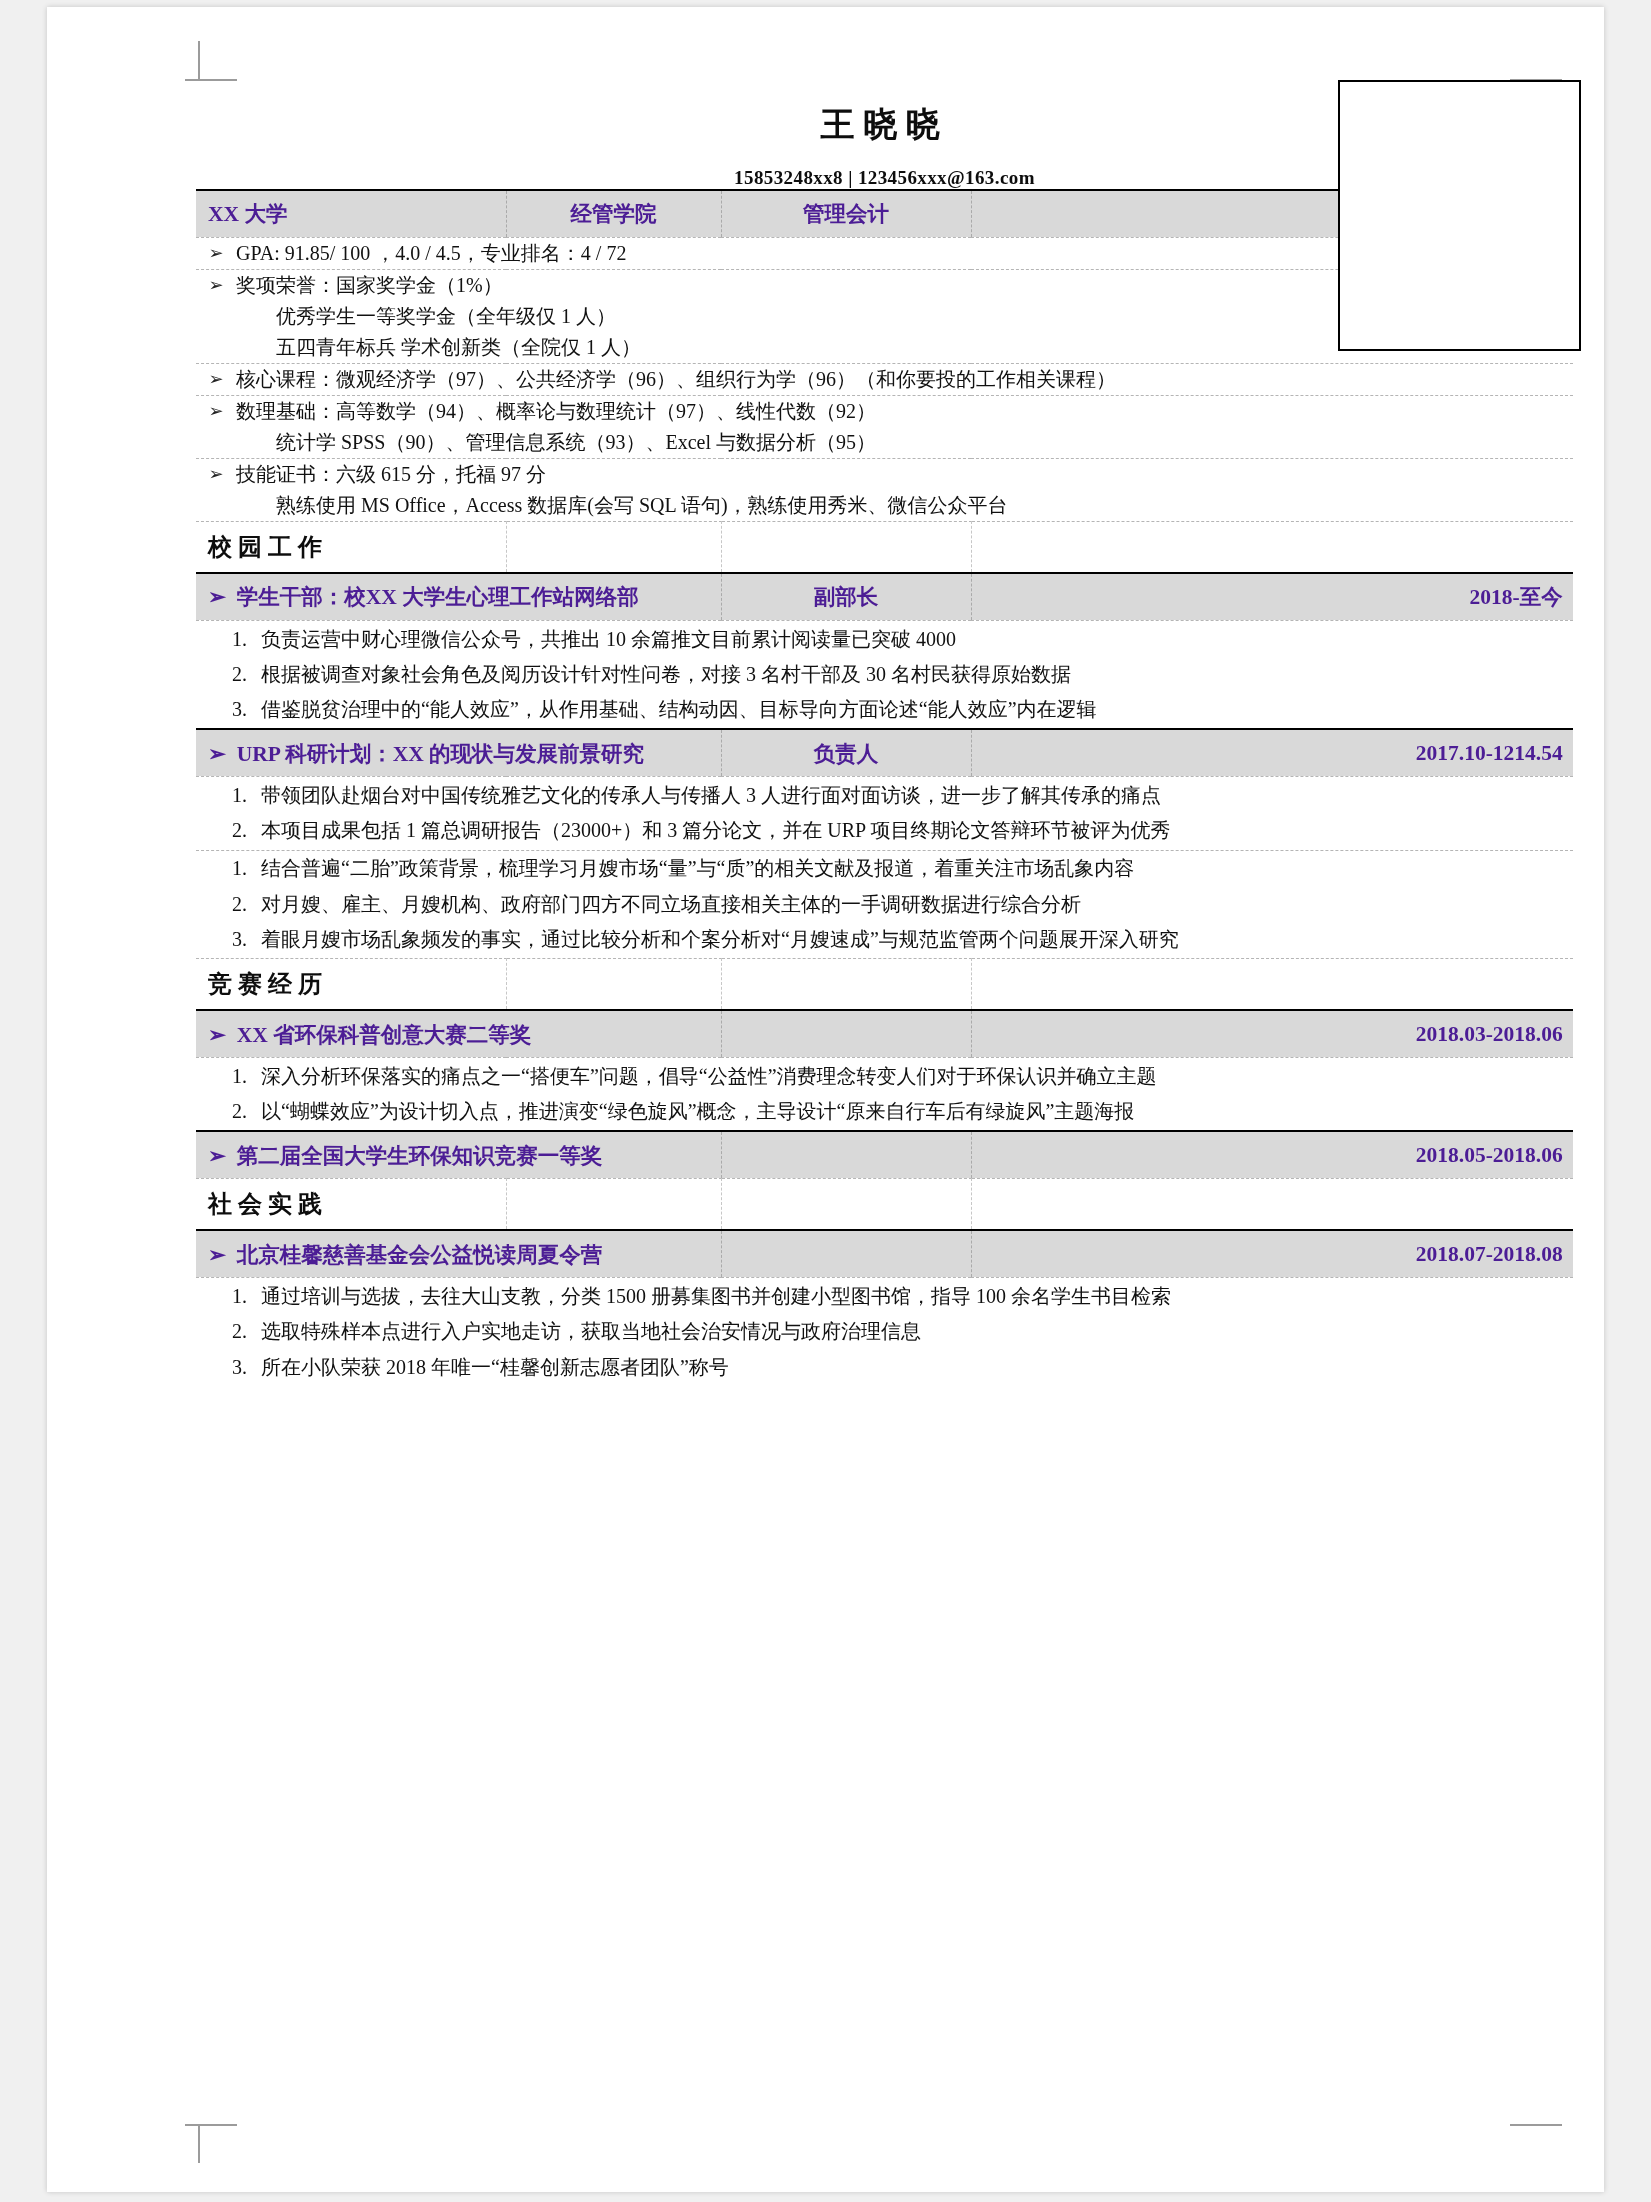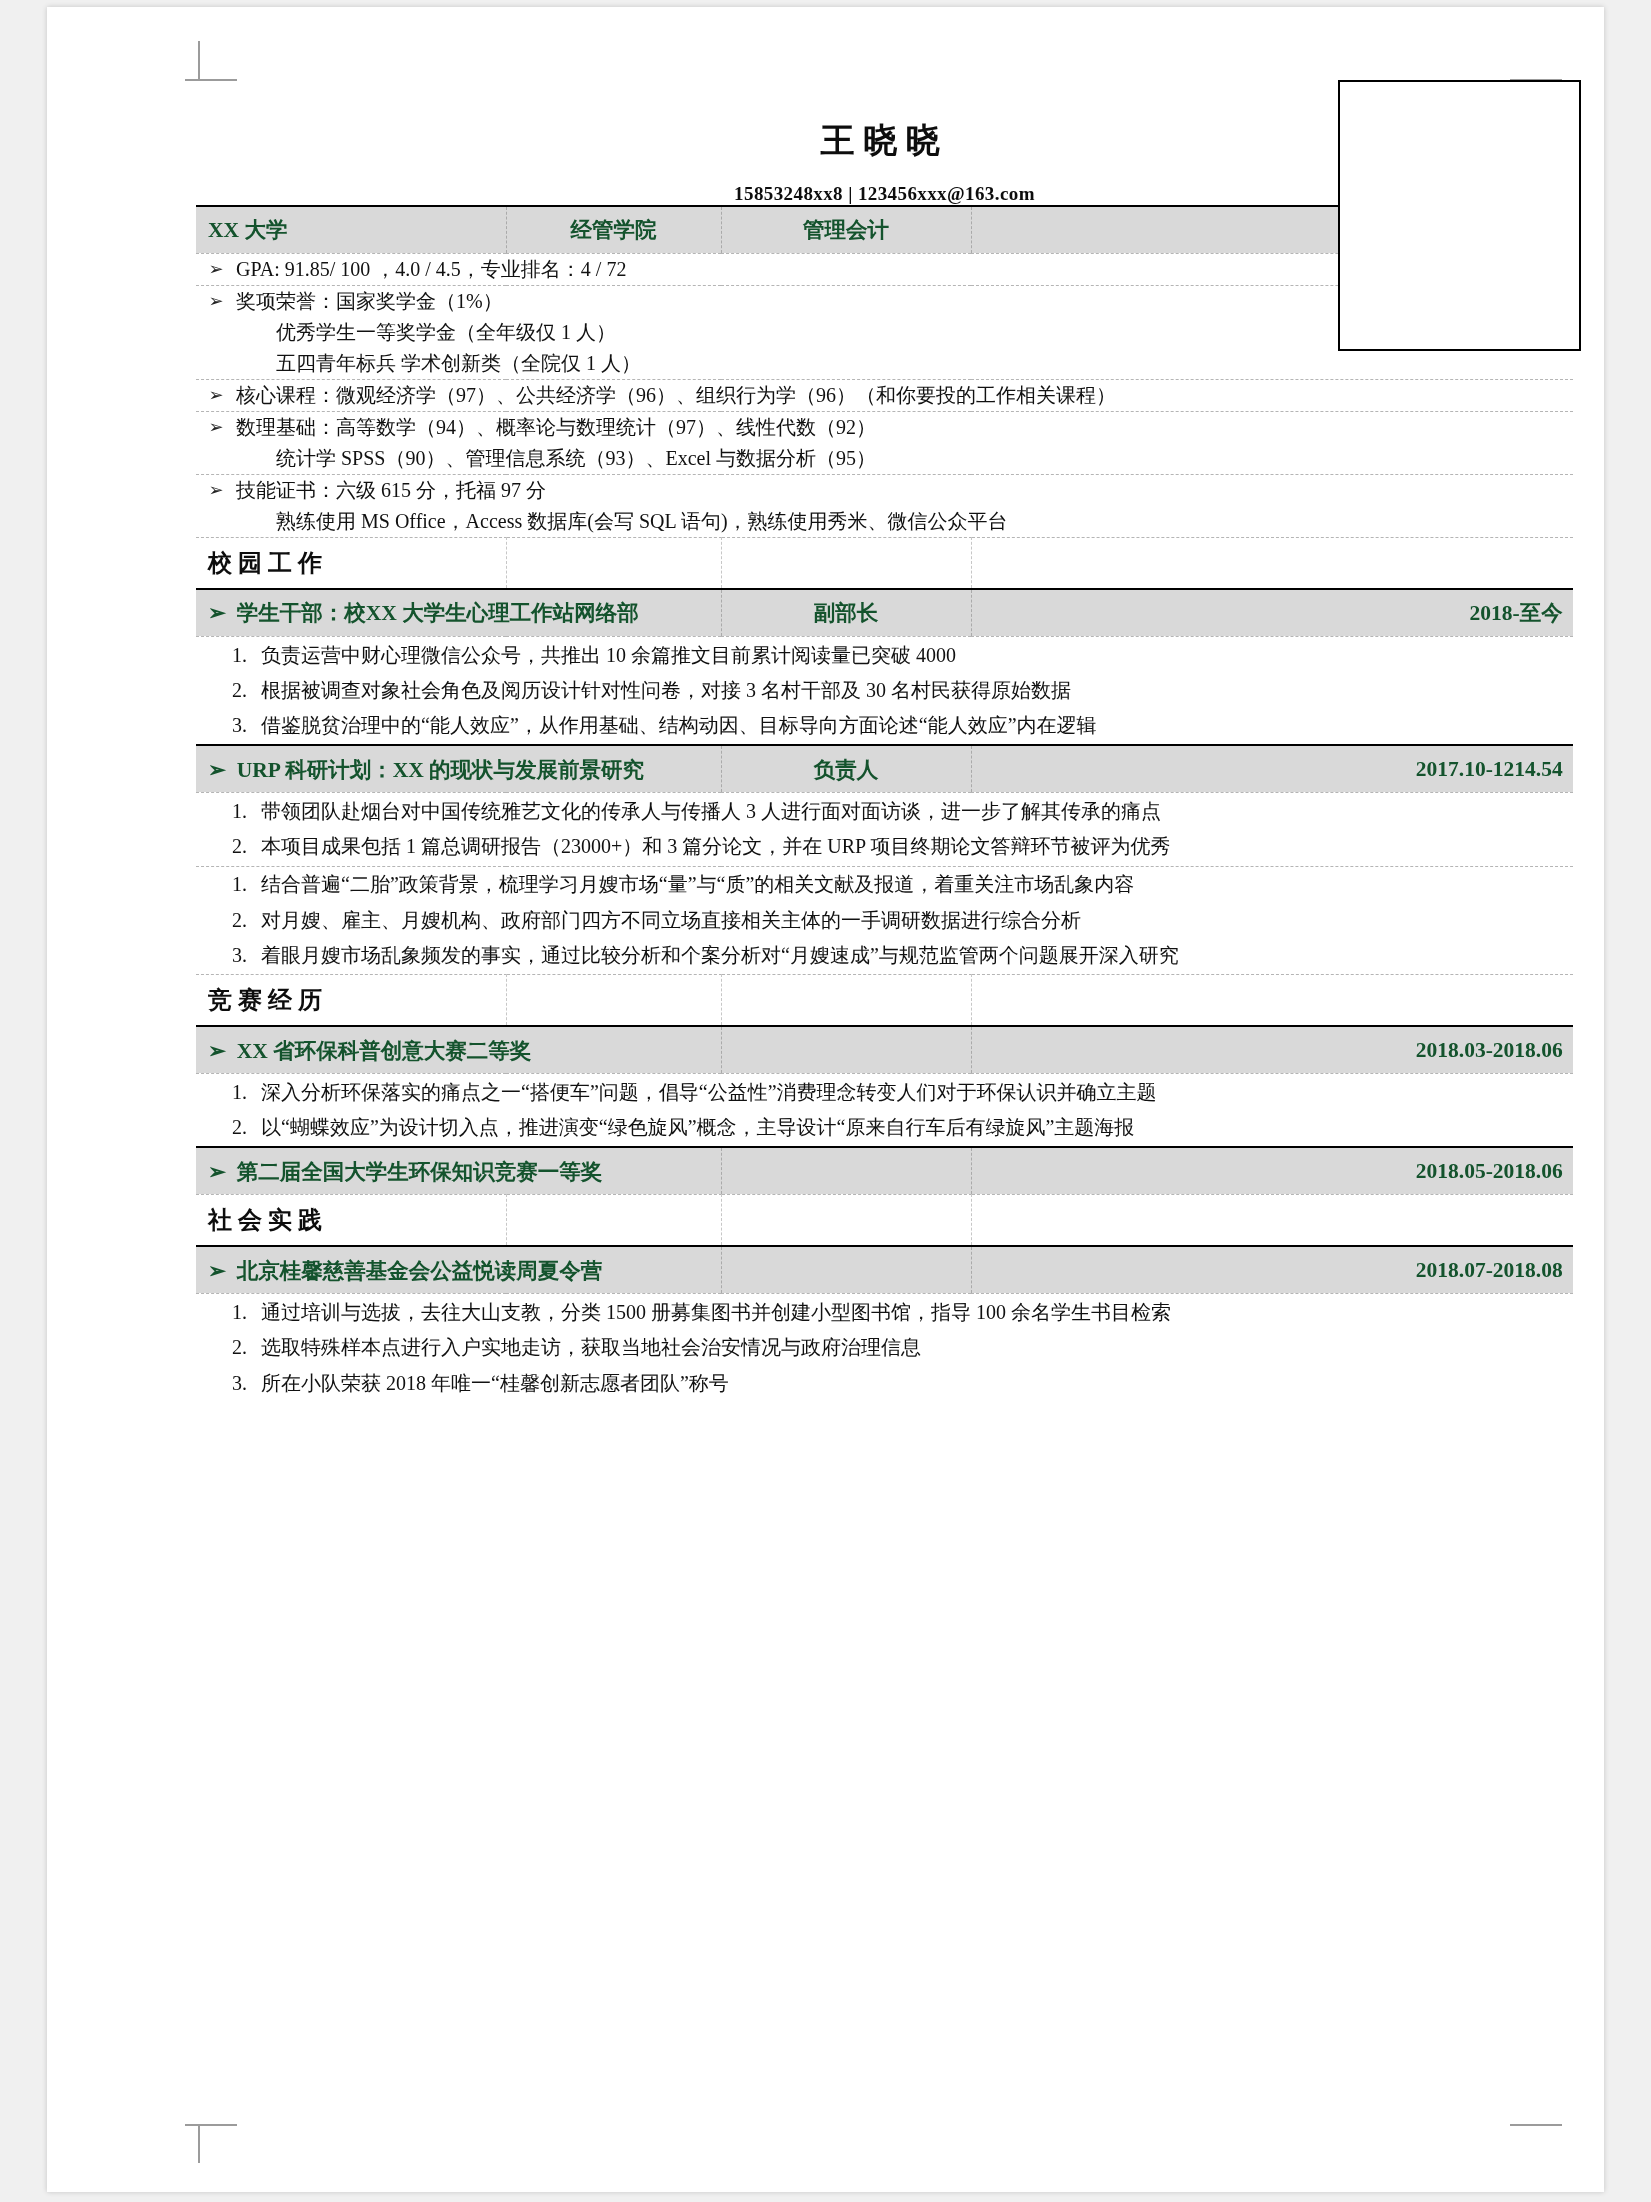--- a/index.html
+++ b/index.html
@@ -31,21 +31,21 @@
   
   .content{
     position:absolute;left:149px;top:77px;width:1377px;
   }
   .name{
     text-align:center;
     font-size:34px;
     font-weight:bold;
     letter-spacing:8.6px;
     color:#0d0d0d;
-    margin-top:34px;
+    margin-top:18px;
     font-family:"Liberation Serif","DejaVu Serif",serif;
   }
   .contact{
     text-align:center;
     font-size:19px;
     font-weight:bold;
     color:#0d0d0d;
     margin-top:19px;
     letter-spacing:0.4px;
   }
@@ -89,21 +89,21 @@
   }
 
   
   .greyrow td{
     background:#d9d9d9;
     border-top:2.6px solid #000;
     border-bottom:none;
     height:46px;
     font-size:21.5px;
     font-weight:bold;
-    color:#14532d;
+    color:#4c1d95;
   }
   .greyrow td.cdiv{border-right:0.9px dashed #aaa;}
   .greyrow .lead{padding-left:12px;}
   .greyrow .ctr{text-align:center;}
   .greyrow .rt{text-align:right;padding-right:10.3px;}
 
   
   .dashrow td{
     border-top:0.9px dashed #b5b5b5;
     height:auto;

